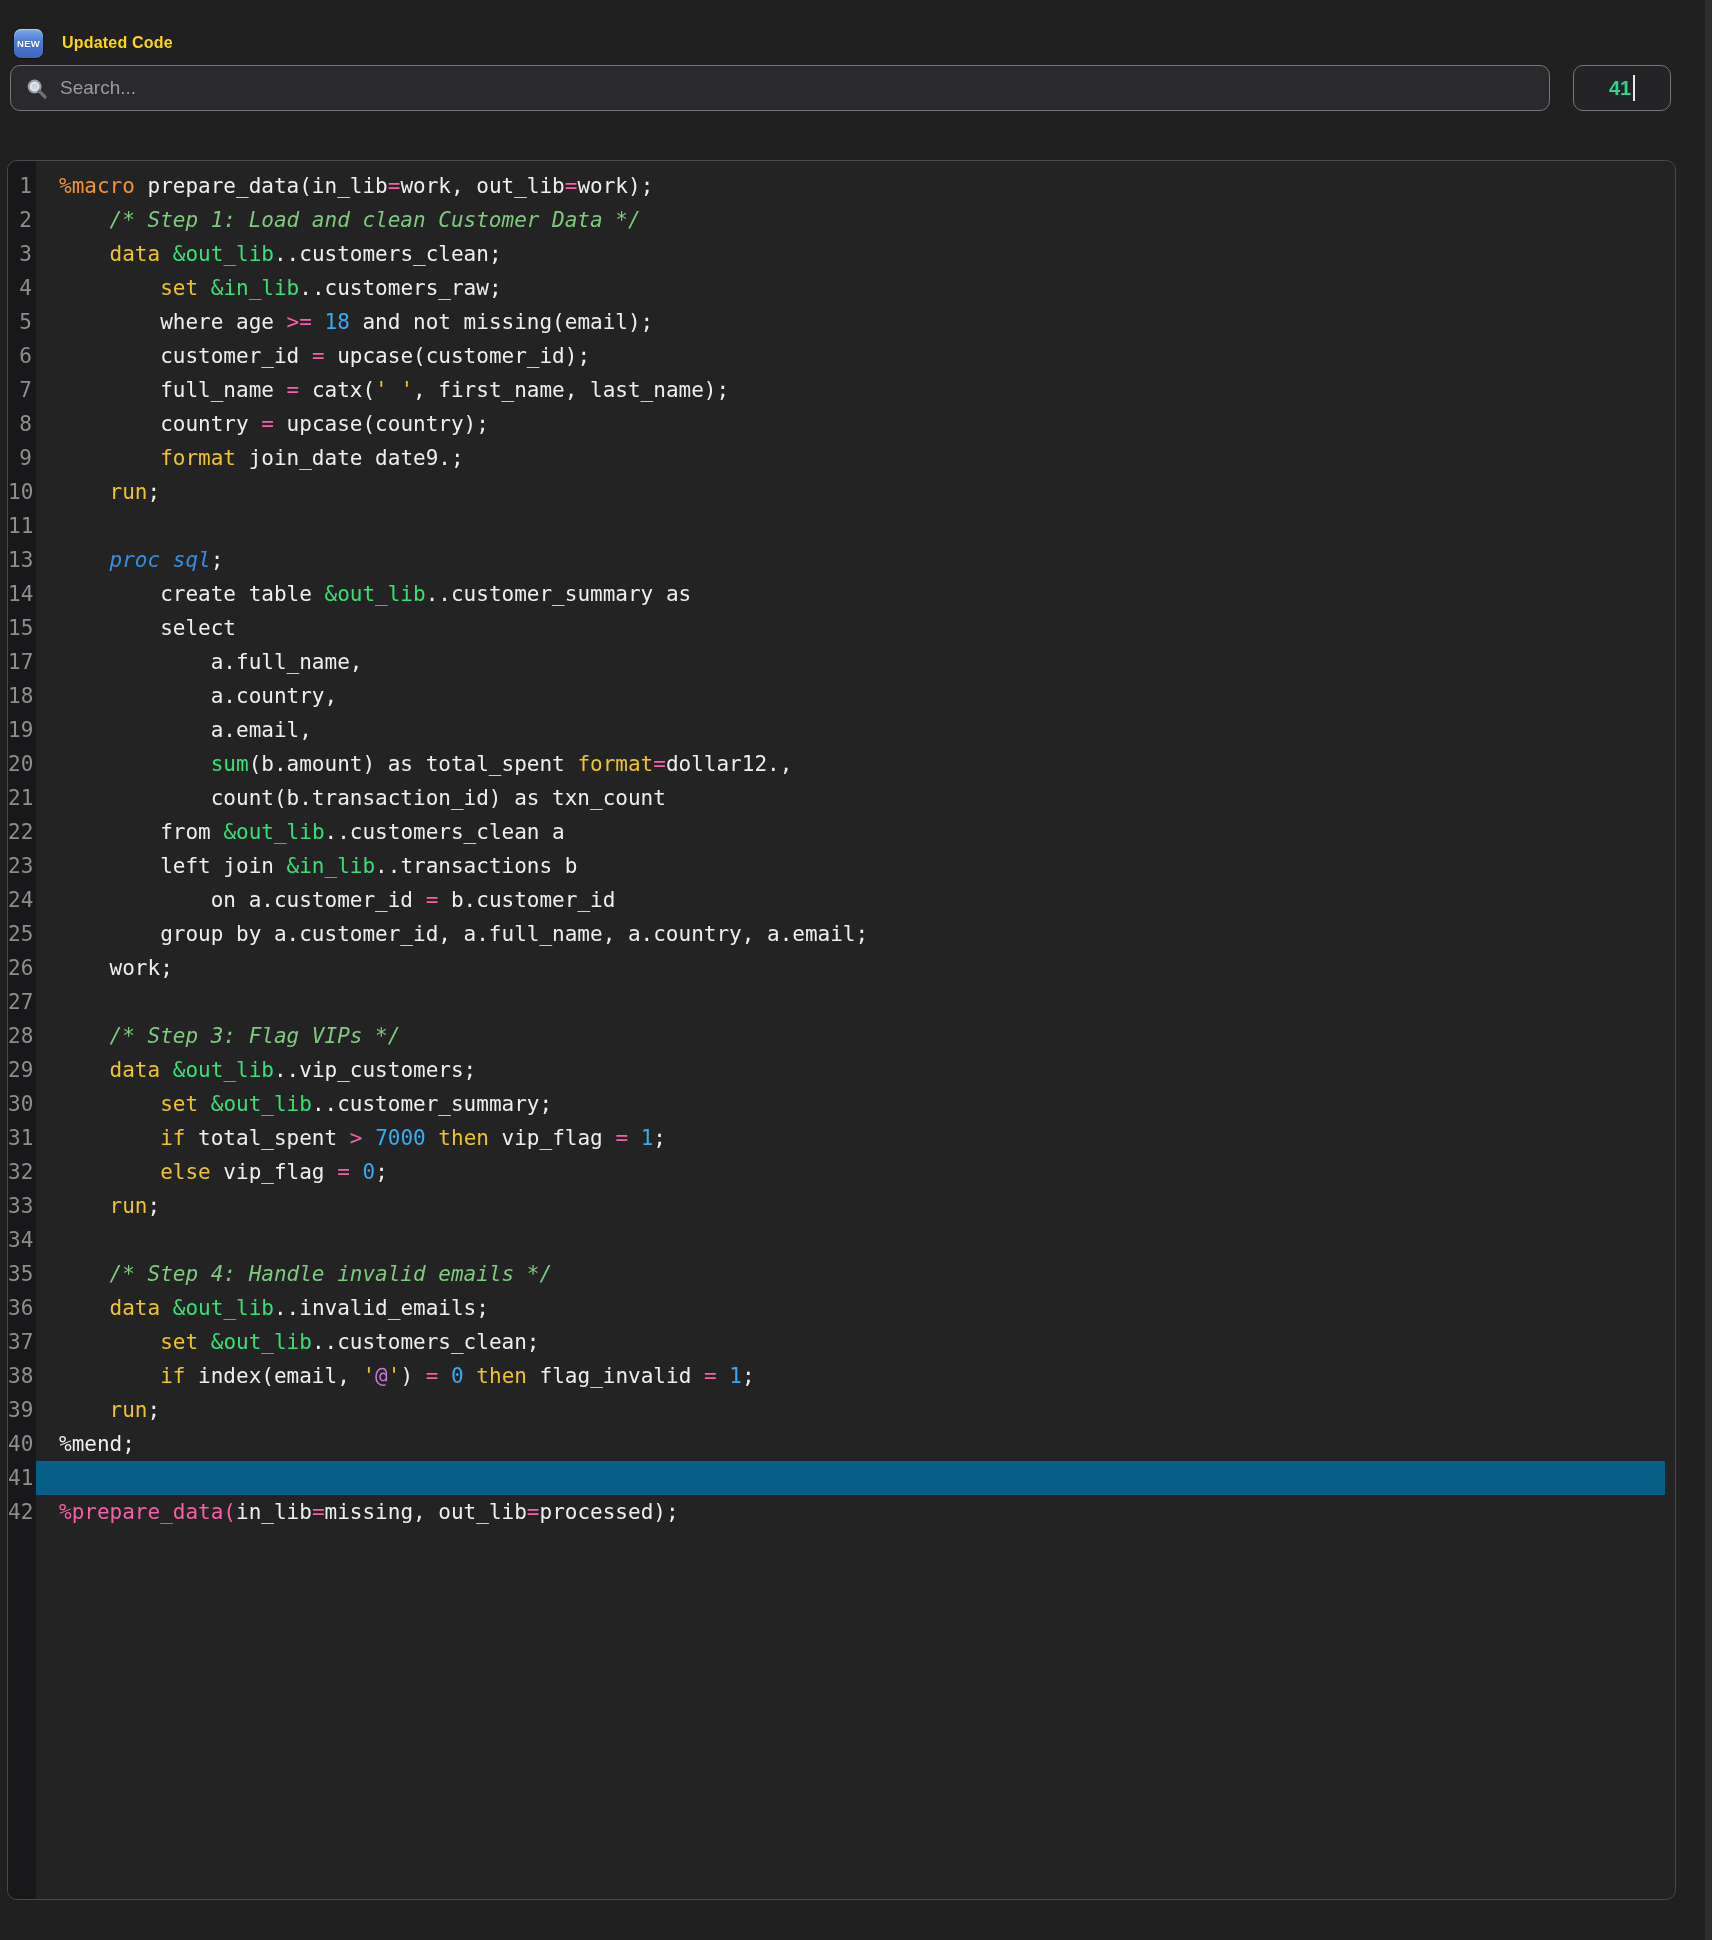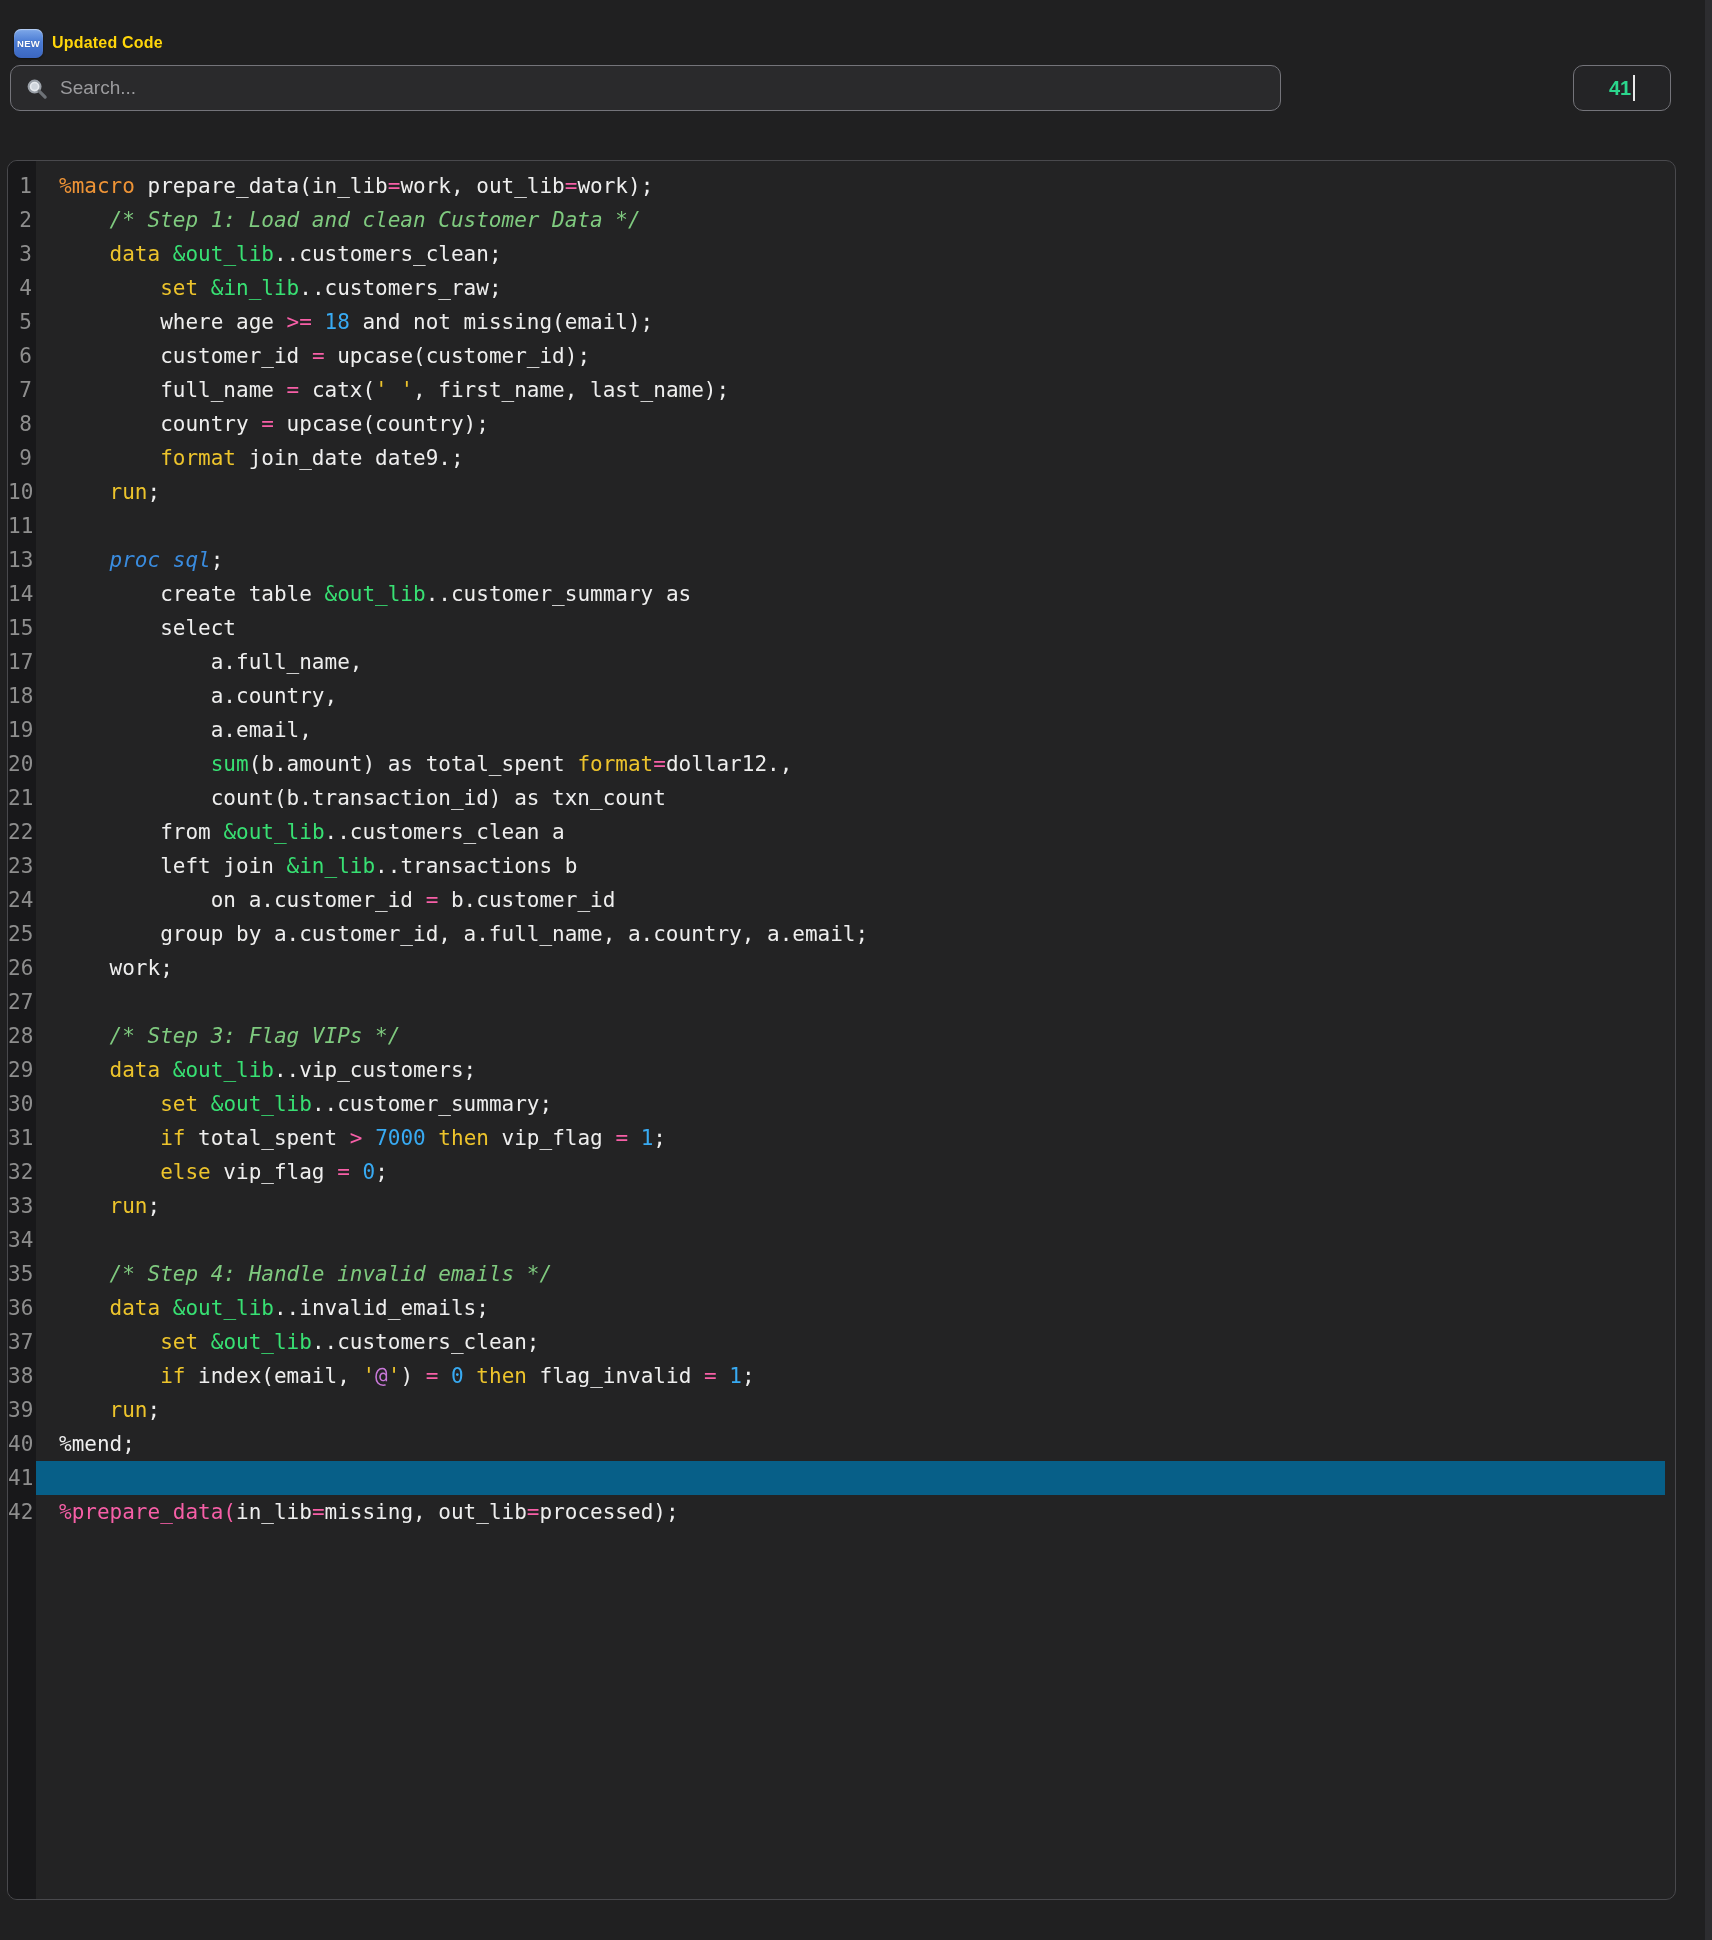--- a/index.html
+++ b/index.html
@@ -4,33 +4,33 @@
 <style>
   * { margin:0; padding:0; box-sizing:border-box; }
   html,body { background:var(--c-page_bg,#202021); }
   .page {
     position:relative; width:1712px; height:1940px;
     background:var(--c-page_bg,#202021);
     font-family:"Liberation Sans", sans-serif;
     overflow:hidden;
   }
   
-  .hdr { position:absolute; left:14px; top:27px; height:32px; display:flex; align-items:center; gap:9px; }
+  .hdr { position:absolute; left:14px; top:27px; height:32px; display:flex; align-items:center; gap:19px; }
   .new-badge {
     width:29px; height:29px; border-radius:7px;
     background:linear-gradient(180deg,#7fa9e9 0%,#4a7bd4 45%,#3b66c0 100%);
     color:#ffffff; font-weight:bold; font-size:9.5px;
     display:flex; align-items:center; justify-content:center;
     letter-spacing:0.2px; text-shadow:0 0 1px rgba(0,0,40,.4);
     box-shadow:inset 0 1px 1px rgba(255,255,255,.45), 0 1px 2px rgba(0,0,0,.5);
   }
   .title { color:var(--c-title,#ffd60a); font-size:16px; font-weight:bold; letter-spacing:0.2px; }
   
   .searchbox {
-    position:absolute; left:10px; top:65px; width:1271px; height:46px;
+    position:absolute; left:10px; top:65px; width:1540px; height:46px;
     background:var(--c-input_bg,#2a2a2c); border:1.5px solid var(--c-input_border,#77777b);
     border-radius:10px; display:flex; align-items:center; padding:0 14px; gap:12px;
   }
   .search-ic { width:23px; height:23px; flex-shrink:0; display:block; }
   .searchbox input {
     flex:1; background:transparent; border:none; outline:none;
     color:#dcdcdc; font-size:19px; font-family:"Liberation Sans",sans-serif;
   }
   .searchbox input::placeholder { color:var(--c-placeholder,#9b9b9e); opacity:1; }
   .linebox {

